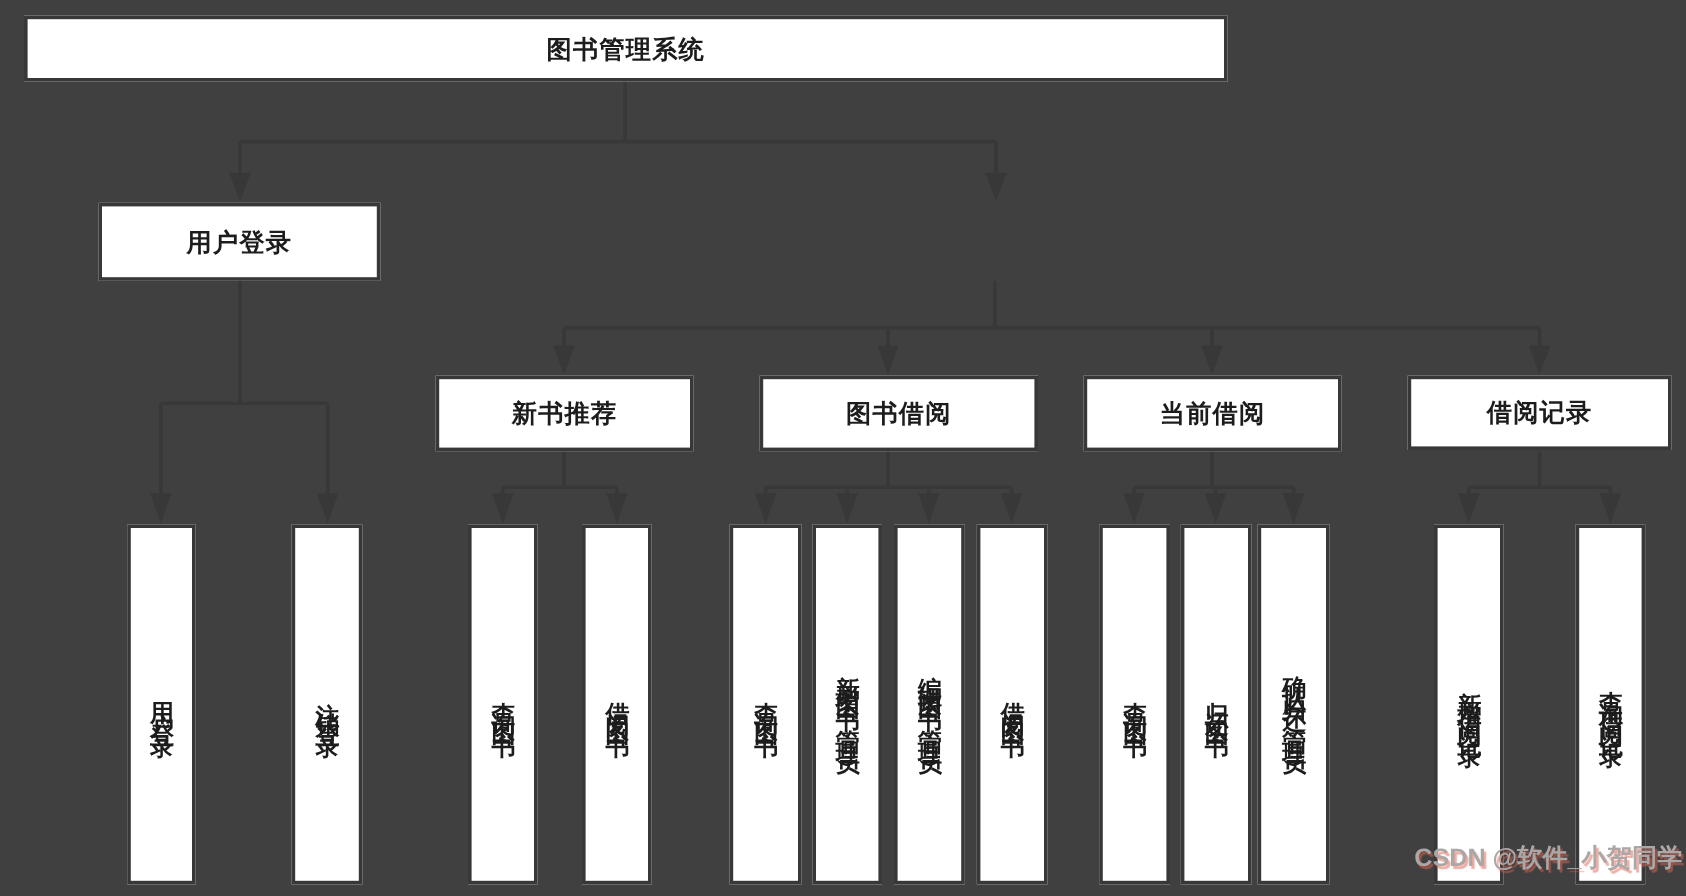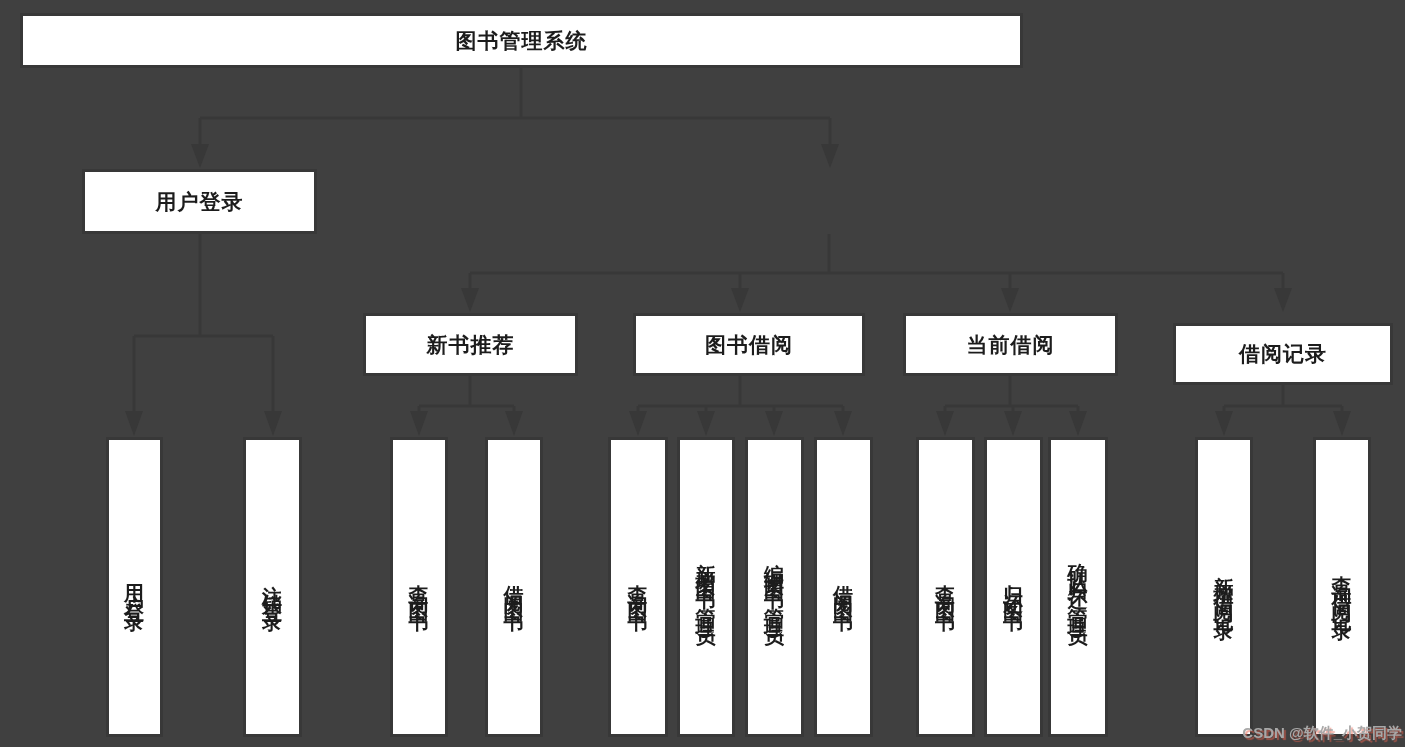--- a/index.html
+++ b/index.html
@@ -52,22 +52,22 @@
   .leaf .vtext {
     writing-mode: vertical-rl;
     text-orientation: mixed;
     letter-spacing: 9px;
     line-height: 1;
     max-height: 288px;
   }
   .watermark {
     position: absolute;
     right: 3px;
-    bottom: 4px;
-    font-size: 15px;
+    bottom: 18px;
+    font-size: 21px;
     color: #a8a8a8;
     text-shadow: 2px 2px 1px rgba(232, 97, 77, 0.55);
     white-space: nowrap;
   }
 </style>
 </head>
 <body>
 
 <div class="stage">
 
@@ -117,21 +117,21 @@
 
   <div class="node" style="left:363px;top:313px;width:215px;height:63px">
     <span>新书推荐</span>
   </div>
   <div class="node" style="left:633px;top:313px;width:232px;height:63px">
     <span>图书借阅</span>
   </div>
   <div class="node" style="left:903px;top:313px;width:215px;height:63px">
     <span>当前借阅</span>
   </div>
-  <div class="node" style="left:1173px;top:323px;width:220px;height:62px">
+  <div class="node" style="left:1173px;top:313px;width:220px;height:62px">
     <span>借阅记录</span>
   </div>
 
   <div class="node leaf" style="left:106px;top:437px;width:57px;height:300px">
     <span class="vtext">用户登录</span>
   </div>
   <div class="node leaf" style="left:243px;top:437px;width:59px;height:300px">
     <span class="vtext">注销登录</span>
   </div>
 

